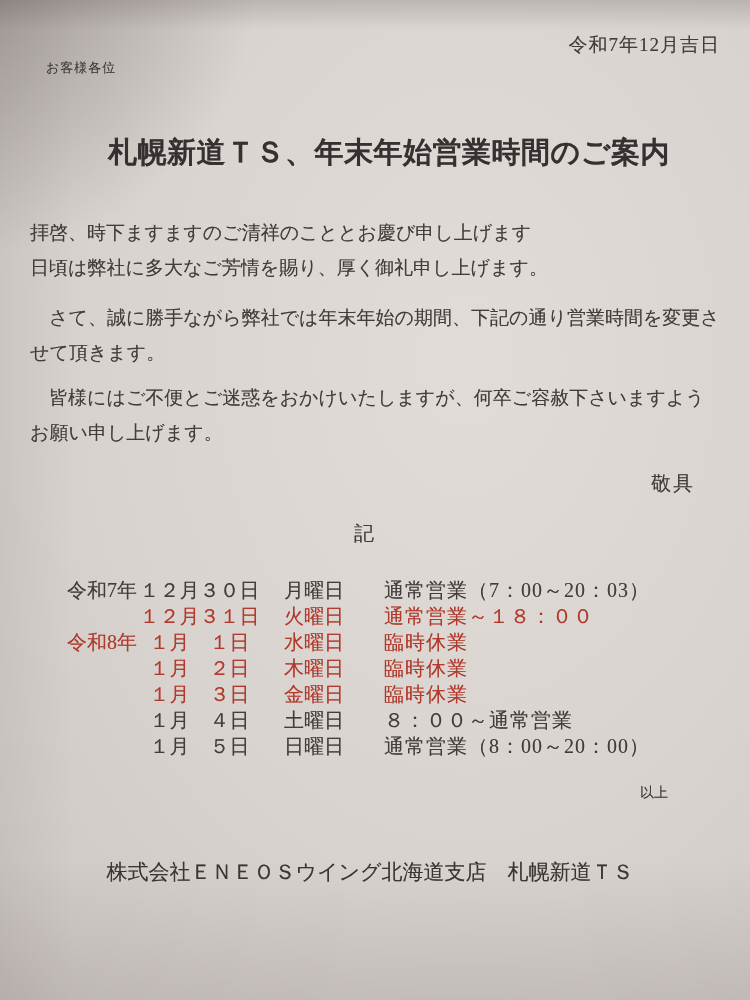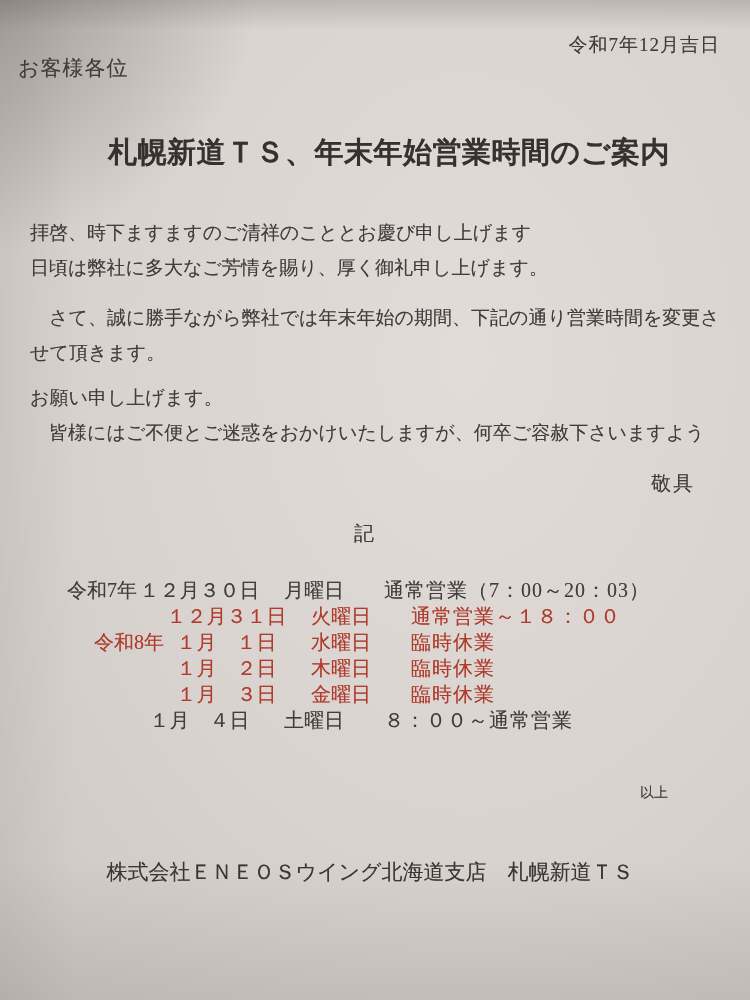--- a/index.html
+++ b/index.html
@@ -21,22 +21,22 @@
       linear-gradient(to top, rgba(70,58,52,0.12), rgba(70,58,52,0) 14%),
       linear-gradient(to right, rgba(80,70,64,0.07), rgba(80,70,64,0) 10%),
       radial-gradient(ellipse at 62% 36%, #e1dcd8 0%, #d8d3cf 55%, #cdc7c3 100%);
     text-shadow: 0 0 0.6px rgba(66,61,60,0.45);
   }
   .date-line {
     position: absolute; top: 32px; right: 30px;
     font-size: 19px; line-height: 26px; letter-spacing: 1px;
   }
   .recipient {
-    position: absolute; top: 55px; left: 18px;
-    font-size: 21px; line-height: 26px; letter-spacing: 1px;
+    position: absolute; top: 55px; left: 46px;
+    font-size: 13px; line-height: 26px; letter-spacing: 1px;
   }
   .title {
     position: absolute; top: 132px; left: 0; right: 0;
     text-align: center;
     font-size: 29px; line-height: 40px; font-weight: 600;
     letter-spacing: 0.5px;
     color: #363130;
     margin-left: 28px;
   }
   .para {
@@ -59,21 +59,21 @@
   .schedule {
     position: absolute; top: 577px; left: 0; right: 0;
     font-size: 20px;
   }
   .srow {
     display: flex; align-items: baseline;
     line-height: 26px;
     padding-left: 47px;
     white-space: nowrap;
   }
-  .srow.red { color: var(--red); text-shadow: 0 0 0.6px rgba(176,58,44,0.45); margin-left: 27px; }
+  .srow.red { color: var(--red); text-shadow: 0 0 0.6px rgba(176,58,44,0.45); }
   .c-era  { width: 90px; text-align: right; }
   .c-date { width: 125px; text-align: center; }
   .c-day  { margin-left: 22px; width: 70px; }
   .c-hours { margin-left: 30px; letter-spacing: 1px; }
   .end-marker {
     position: absolute; top: 779px; right: 82px;
     font-size: 14px; line-height: 28px;
   }
   .signature {
     position: absolute; top: 857px; left: 0; right: 10px;
@@ -93,22 +93,22 @@
   <div id="paragraphs">
       <div class="para">
         <div class="bline">拝啓、時下ますますのご清祥のこととお慶び申し上げます</div>
         <div class="bline">日頃は弊社に多大なご芳情を賜り、厚く御礼申し上げます。</div>
       </div>
       <div class="para">
         <div class="bline">　さて、誠に勝手ながら弊社では年末年始の期間、下記の通り営業時間を変更さ</div>
         <div class="bline">せて頂きます。</div>
       </div>
       <div class="para">
+        <div class="bline">　皆様にはご不便とご迷惑をおかけいたしますが、何卒ご容赦下さいますよう</div>
         <div class="bline">お願い申し上げます。</div>
-        <div class="bline">　皆様にはご不便とご迷惑をおかけいたしますが、何卒ご容赦下さいますよう</div>
       </div>
     </div>
 
   <div class="closing">敬具</div>
   <div class="record-marker">記</div>
 
   <div class="schedule" id="schedule">
       <div class="srow">
         <span class="c-era">令和7年</span>
         <span class="c-date">１２月３０日</span>
@@ -138,17 +138,23 @@
         <span class="c-date">１月　３日</span>
         <span class="c-day">金曜日</span>
         <span class="c-hours">臨時休業</span>
       </div>
       <div class="srow">
         <span class="c-era"></span>
         <span class="c-date">１月　４日</span>
         <span class="c-day">土曜日</span>
         <span class="c-hours">８：００～通常営業</span>
       </div>
+      <div class="srow">
+        <span class="c-era"></span>
+        <span class="c-date">１月　５日</span>
+        <span class="c-day">日曜日</span>
+        <span class="c-hours">通常営業（8：00～20：00）</span>
+      </div>
     </div>
 
   <div class="end-marker">以上</div>
   <div class="signature">株式会社ＥＮＥＯＳウイング北海道支店　札幌新道ＴＳ</div>
 </div>
 
 </body></html>

